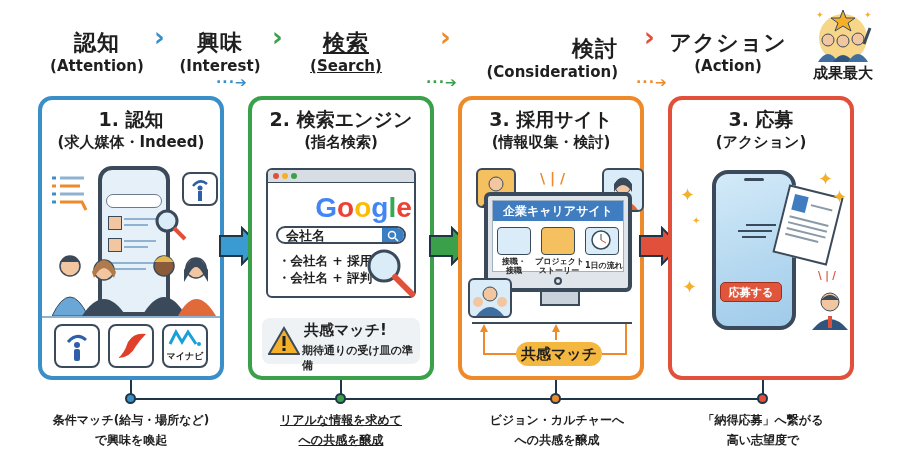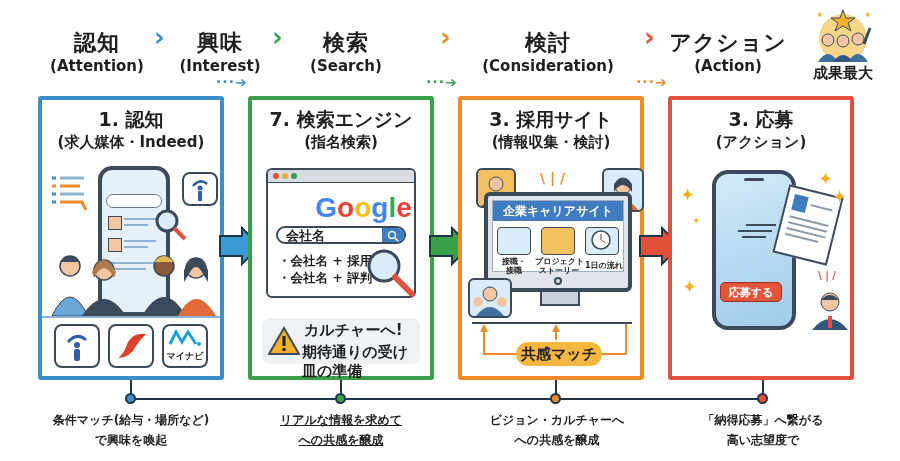--- a/index.html
+++ b/index.html
@@ -9,21 +9,21 @@
 
   
   .stage { position:absolute; text-align:center; font-weight:bold; }
   .stage .jp { font-size:22px; line-height:26px; letter-spacing:1px;margin-top:12px; }
   .stage .en { font-size:15px; line-height:20px; }
   .chev { position:absolute; font-size:26px; font-weight:bold; line-height:26px; }
   .dots { position:absolute; font-size:14px; font-weight:bold; letter-spacing:1px; }
 
   
   .card { position:absolute; top:96px; width:186px; height:284px; border:4px solid;
-          border-radius:3px; background:#fff; box-sizing:border-box; }
+          border-radius:14px; background:#fff; box-sizing:border-box; }
   .card .ttl { position:absolute; left:0; right:0; top:8px; text-align:center;
                font-weight:bold; font-size:19px; line-height:22px; }
   .card .sub { position:absolute; left:0; right:0; top:32px; text-align:center;
                font-weight:bold; font-size:15px; line-height:20px; }
 
   .stem { position:absolute; width:2px; background:#1f3548; }
   .node { position:absolute; width:11px; height:11px; border-radius:50%; border:2px solid #1f3548; box-sizing:border-box; }
   .caption { position:absolute; text-align:center; font-weight:bold; font-size:12px; line-height:20px; width:210px; }
 
   
@@ -40,21 +40,21 @@
              border-radius:6px; background:#fff; box-sizing:border-box; overflow:hidden; }
   .browser .bar { height:12px; background:#d7dde3; border-bottom:1px solid #3b4a5a; position:relative; }
   .gdot { position:absolute; top:3px; width:6px; height:6px; border-radius:50%; }
   .glogo { position:absolute; top:22px; left:10px; right:0; text-align:center; font-size:28px; font-weight:bold; font-family:"Liberation Sans", sans-serif;margin-left:35px; }
   .gsearch { position:absolute; left:8px; top:56px; width:130px; height:18px; border:2px solid #3b4a5a; border-radius:10px; box-sizing:border-box; }
   .gsearch .q { position:absolute; left:8px; top:-1px; font-size:13px; font-weight:bold; }
   .gsearch .btn { position:absolute; right:0; top:0; width:22px; height:14px; background:#3a7fc4; border-radius:0 8px 8px 0; }
   .blist { position:absolute; left:10px; font-size:12.5px; font-weight:bold; line-height:17px; }
   .warn { position:absolute; left:10px; top:218px; width:158px; height:46px; background:#eef2f5; border-radius:8px; }
   .warn .h { position:absolute; left:42px; top:3px; font-weight:bold; font-size:15px; }
-  .warn .s { position:absolute; left:40px; top:25px; font-weight:bold; font-size:15px; }
+  .warn .s { position:absolute; left:40px; top:25px; font-weight:bold; font-size:11px; }
 
   
   .monitor { position:absolute; left:22px; top:92px; width:148px; height:100px; border:4px solid #3b4a5a; border-radius:6px; background:#dfe5ea; box-sizing:border-box; }
   .monitor .scr { position:absolute; left:4px; top:4px; right:4px; bottom:16px; background:#fff; border:1px solid #9fb2c3; }
   .monitor .hdr { height:20px; background:#3f7cc0; color:#fff; font-weight:bold; font-size:12px; text-align:center; line-height:20px; }
   .tile { position:absolute; top:26px; width:34px; height:28px; border:1.5px solid #3b4a5a; border-radius:4px; box-sizing:border-box; }
   .tlabel { position:absolute; top:56px; font-size:8px; font-weight:bold; text-align:center; line-height:9px; }
   .stand { position:absolute; left:78px; top:192px; width:40px; height:14px; background:#c9d2da; border:2px solid #3b4a5a; border-top:none; box-sizing:border-box; }
   .empathy { position:absolute; left:54px; top:242px; width:86px; height:24px; border-radius:12px; background:#f4b740;
              font-weight:bold; font-size:15px; text-align:center; line-height:24px; }
@@ -72,26 +72,26 @@
 <div class="stage" style="left:42px;top:18px;width:110px;">
   <div class="jp">認知</div>
   <div class="en">(Attention)</div>
 </div>
 <div class="chev" style="left:154px;top:24px;color:#3a8fc8;">›</div>
 <div class="stage" style="left:172px;top:18px;width:96px;">
   <div class="jp">興味</div>
   <div class="en">(Interest)</div>
 </div>
 <div class="chev" style="left:272px;top:24px;color:#3aa04a;">›</div>
-<div class="stage" style="left:298px;top:18px;width:96px;">
+<div class="stage" style="left:298px;top:18px;width:96px;text-decoration:underline;">
   <div class="jp">検索</div>
   <div class="en">(Search)</div>
 </div>
 <div class="chev" style="left:440px;top:24px;color:#ef8a2a;">›</div>
-<div class="stage" style="left:478px;top:18px;width:140px;">
+<div class="stage" style="left:478px;top:24px;width:140px;text-align:right;">
   <div class="jp">検討</div>
   <div class="en">(Consideration)</div>
 </div>
 <div class="chev" style="left:644px;top:24px;color:#e0503a;">›</div>
 <div class="stage" style="left:668px;top:18px;width:120px;">
   <div class="jp">アクション</div>
   <div class="en">(Action)</div>
 </div>
 
 <div class="dots" style="left:216px;top:74px;color:#3a8fc8;">···➔</div>
@@ -197,21 +197,21 @@
       </svg>
     <div class="abs" style="left:0;right:0;top:24px;text-align:center;font-size:9px;font-weight:bold;">マイナビ</div>
   </div>
 </div>
 
 <svg class="barrow" style="left:218px;" width="44" height="40">
   <polygon points="2,10 24,10 24,2 42,20 24,38 24,30 2,30" fill="#3a9ad2" stroke="#1f3548" stroke-width="2"></polygon>
 </svg>
 
 <div class="card" style="left:248px;border-color:#3aa04a;">
-  <div class="ttl">7. 検索エンジン</div>
+  <div class="ttl">2. 検索エンジン</div>
   <div class="sub">(指名検索)</div>
 
   <div class="browser">
     <div class="bar">
       <span class="gdot" style="left:5px;background:#e0503a;"></span>
       <span class="gdot" style="left:14px;background:#f4b028;"></span>
       <span class="gdot" style="left:23px;background:#3aa04a;"></span>
     </div>
     <div class="glogo">
       <span style="color:#4285f4">G</span><span style="color:#ea4335">o</span><span style="color:#fbbc05">o</span><span style="color:#4285f4">g</span><span style="color:#34a853">l</span><span style="color:#ea4335">e</span>
@@ -234,21 +234,21 @@
         <line x1="31" y1="31" x2="48" y2="48" stroke="#e0503a" stroke-width="6" stroke-linecap="round"></line>
       </svg>
   </div>
 
   <div class="warn">
     <svg class="abs" style="left:6px;top:8px;" width="32" height="30">
       <polygon points="16,2 31,28 1,28" fill="#f4b028" stroke="#3b4a5a" stroke-width="2"></polygon>
         <rect x="14.5" y="10" width="3" height="10" fill="#1f1f1f"></rect>
         <rect x="14.5" y="22" width="3" height="3" fill="#1f1f1f"></rect>
     </svg>
-    <div class="h">カルチャーへ!</div>
+    <div class="h">共感マッチ!</div>
     <div class="s">期待通りの受け皿の準備</div>
   </div>
 </div>
 
 <svg class="barrow" style="left:428px;" width="44" height="40">
   <polygon points="2,10 24,10 24,2 42,20 24,38 24,30 2,30" fill="#3aa04a" stroke="#1f3548" stroke-width="2"></polygon>
 </svg>
 
 <div class="card" style="left:458px;border-color:#ef8a2a;">
   <div class="ttl">3. 採用サイト</div>

